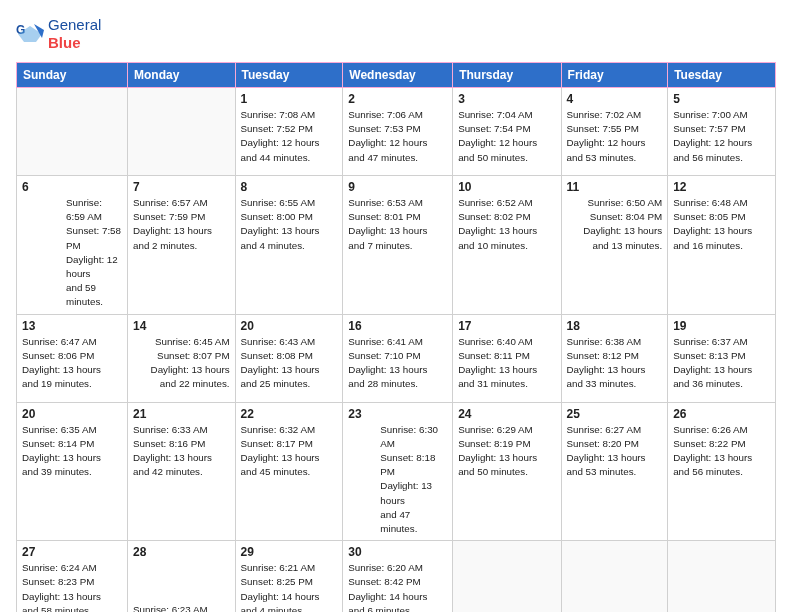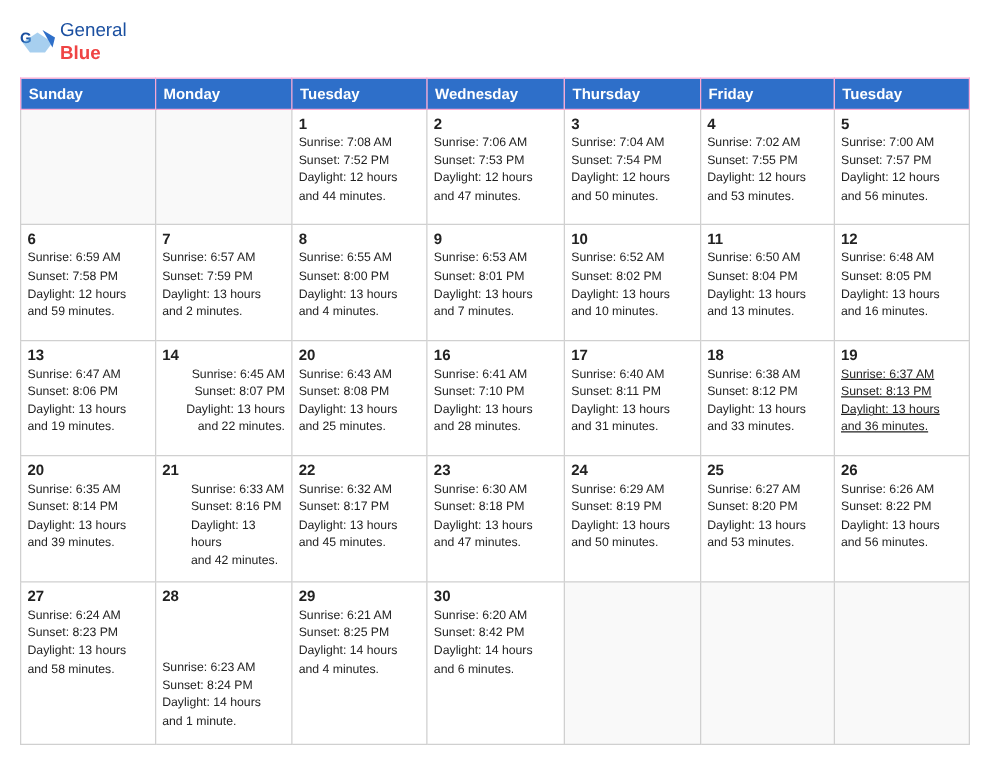--- a/index.html
+++ b/index.html
@@ -153,21 +153,21 @@
             <span class="day-num">5</span>
             <div class="day-info" style="white-space: pre-line;">Sunrise: 7:00 AM
 Sunset: 7:57 PM
 Daylight: 12 hours
 and 56 minutes.</div>
           </td>
         </tr>
         <tr>
           <td>
             <span class="day-num">6</span>
-            <div class="day-info" style="white-space: pre-line;">Sunrise: 6:59 AM
+            <div class="day-info" style="white-space: pre-line; margin-left: 44px;">Sunrise: 6:59 AM
 Sunset: 7:58 PM
 Daylight: 12 hours
 and 59 minutes.</div>
           </td>
           <td>
             <span class="day-num">7</span>
             <div class="day-info" style="white-space: pre-line;">Sunrise: 6:57 AM
 Sunset: 7:59 PM
 Daylight: 13 hours
 and 2 minutes.</div>
@@ -188,21 +188,21 @@
           </td>
           <td>
             <span class="day-num">10</span>
             <div class="day-info" style="white-space: pre-line;">Sunrise: 6:52 AM
 Sunset: 8:02 PM
 Daylight: 13 hours
 and 10 minutes.</div>
           </td>
           <td>
             <span class="day-num">11</span>
-            <div class="day-info" style="white-space: pre-line;">Sunrise: 6:50 AM
+            <div class="day-info" style="white-space: pre-line; text-align: right;">Sunrise: 6:50 AM
 Sunset: 8:04 PM
 Daylight: 13 hours
 and 13 minutes.</div>
           </td>
           <td>
             <span class="day-num">12</span>
             <div class="day-info" style="white-space: pre-line;">Sunrise: 6:48 AM
 Sunset: 8:05 PM
 Daylight: 13 hours
 and 16 minutes.</div>
@@ -246,51 +246,51 @@
           </td>
           <td>
             <span class="day-num">18</span>
             <div class="day-info" style="white-space: pre-line;">Sunrise: 6:38 AM
 Sunset: 8:12 PM
 Daylight: 13 hours
 and 33 minutes.</div>
           </td>
           <td>
             <span class="day-num">19</span>
-            <div class="day-info" style="white-space: pre-line; text-decoration: underline;">Sunrise: 6:37 AM
+            <div class="day-info" style="white-space: pre-line;">Sunrise: 6:37 AM
 Sunset: 8:13 PM
 Daylight: 13 hours
 and 36 minutes.</div>
           </td>
         </tr>
         <tr>
           <td>
             <span class="day-num">20</span>
             <div class="day-info" style="white-space: pre-line;">Sunrise: 6:35 AM
 Sunset: 8:14 PM
 Daylight: 13 hours
 and 39 minutes.</div>
           </td>
           <td>
             <span class="day-num">21</span>
-            <div class="day-info" style="white-space: pre-line; margin-left: 23px;">Sunrise: 6:33 AM
+            <div class="day-info" style="white-space: pre-line;">Sunrise: 6:33 AM
 Sunset: 8:16 PM
 Daylight: 13 hours
 and 42 minutes.</div>
           </td>
           <td>
             <span class="day-num">22</span>
             <div class="day-info" style="white-space: pre-line;">Sunrise: 6:32 AM
 Sunset: 8:17 PM
 Daylight: 13 hours
 and 45 minutes.</div>
           </td>
           <td>
             <span class="day-num">23</span>
-            <div class="day-info" style="white-space: pre-line;">Sunrise: 6:30 AM
+            <div class="day-info" style="white-space: pre-line; margin-left: 32px;">Sunrise: 6:30 AM
 Sunset: 8:18 PM
 Daylight: 13 hours
 and 47 minutes.</div>
           </td>
           <td>
             <span class="day-num">24</span>
             <div class="day-info" style="white-space: pre-line;">Sunrise: 6:29 AM
 Sunset: 8:19 PM
 Daylight: 13 hours
 and 50 minutes.</div>

